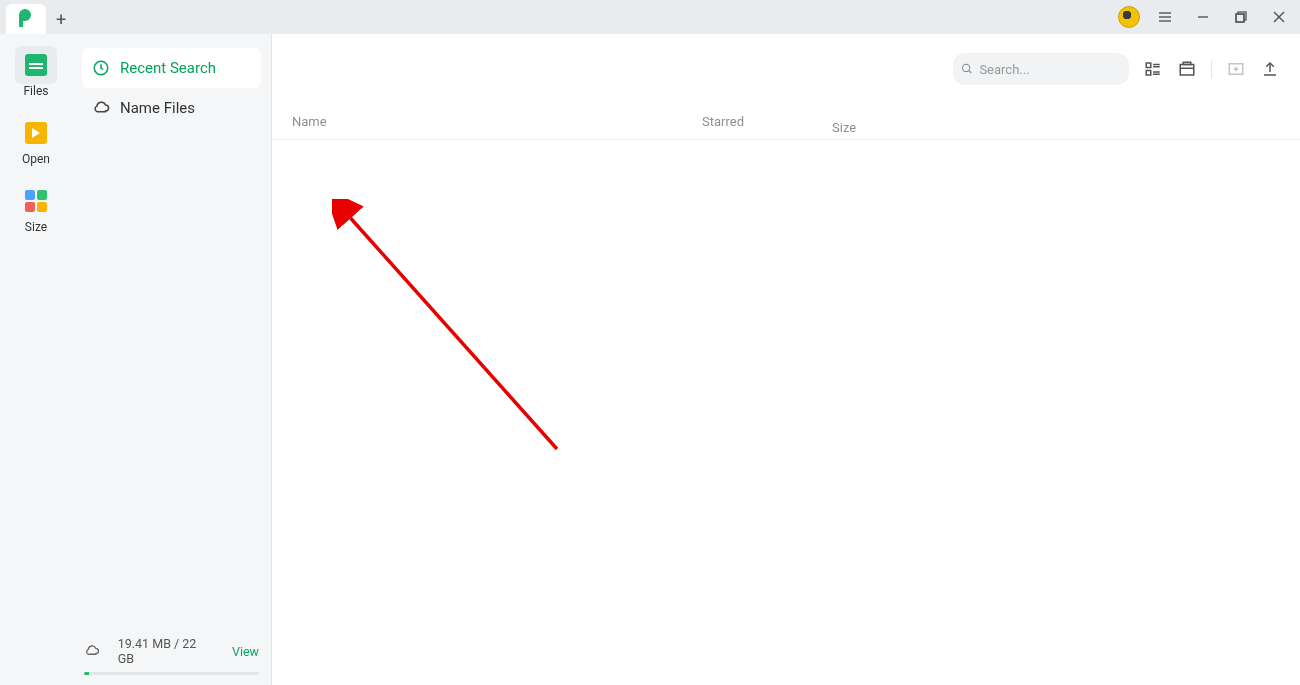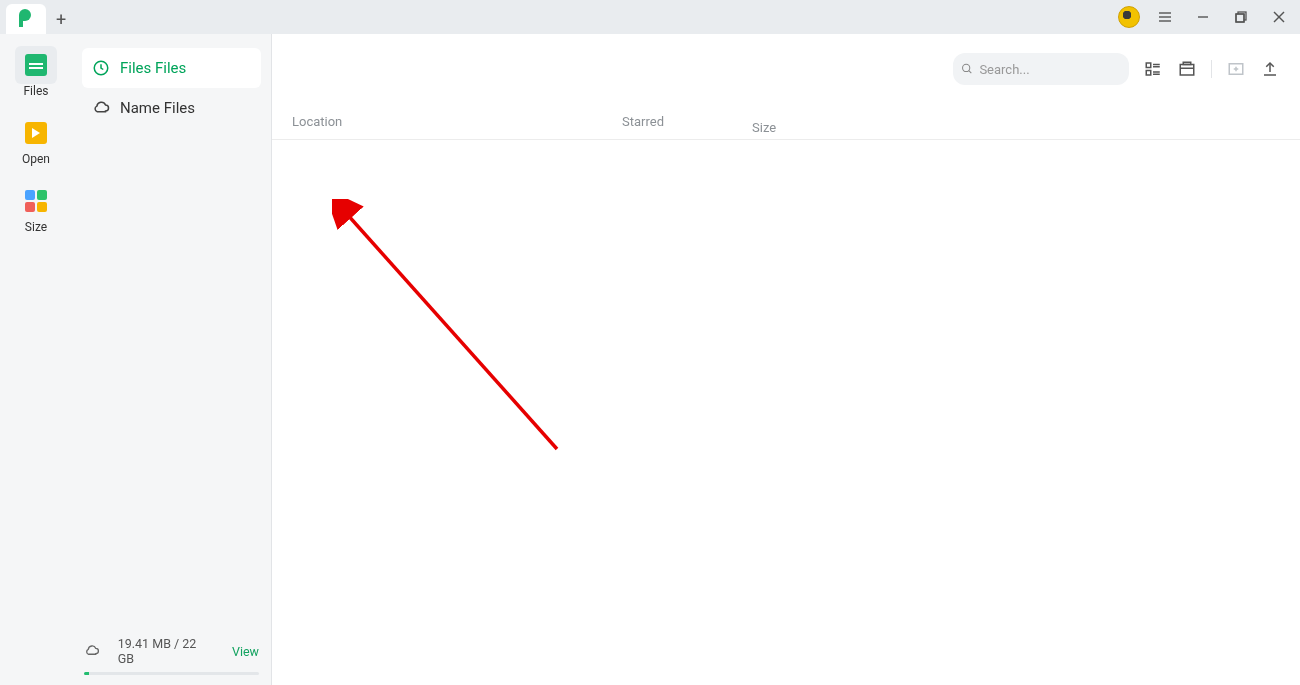--- a/index.html
+++ b/index.html
@@ -136,21 +136,21 @@
       <div class="label">Size</div>
     </div>
   </div>
 
   <div class="side">
     <div class="side-item active">
       <svg viewBox="0 0 24 24" fill="none" stroke="#00a45a" stroke-width="2">
           <circle cx="12" cy="12" r="9"></circle>
           <polyline points="12 7 12 12 15 14"></polyline>
         </svg>
-      <span>Files Files</span>
+      <span>Recent Search</span>
     </div>
     <div class="side-item">
       <svg viewBox="0 0 24 24" fill="none" stroke="#444" stroke-width="2">
           <path d="M18 16a4 4 0 0 0 0-8 6 6 0 0 0-11.5 1.5A4 4 0 0 0 7 17h11z"></path>
         </svg>
       <span>Name Files</span>
     </div>
 
     <div class="storage">
       <div class="storage-row">
@@ -203,21 +203,21 @@
       <div class="tool-ic">
         <svg width="18" height="18" viewBox="0 0 24 24" fill="none" stroke="#555" stroke-width="2">
             <line x1="12" y1="16" x2="12" y2="4"></line>
             <polyline points="7 9 12 4 17 9"></polyline>
             <line x1="4" y1="20" x2="20" y2="20"></line>
           </svg>
       </div>
     </div>
 
     <div class="cols">
-      <div class="col-loc">Location</div>
+      <div class="col-name">Name</div>
       <div class="col-open">Starred</div>
       <div class="col-size">Size</div>
     </div>
 
     <svg class="arrow-annot" width="260" height="280">
       <defs>
         <marker id="ah" markerWidth="12" markerHeight="12" refX="2" refY="5" orient="auto">
           <polygon points="0 0, 12 5, 0 10" fill="#e60000"></polygon>
         </marker>
       </defs>

